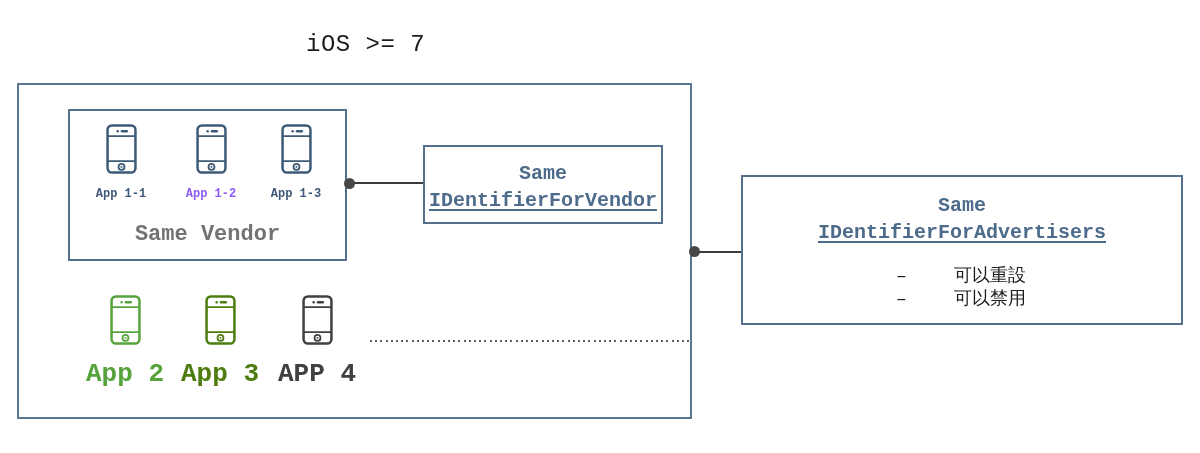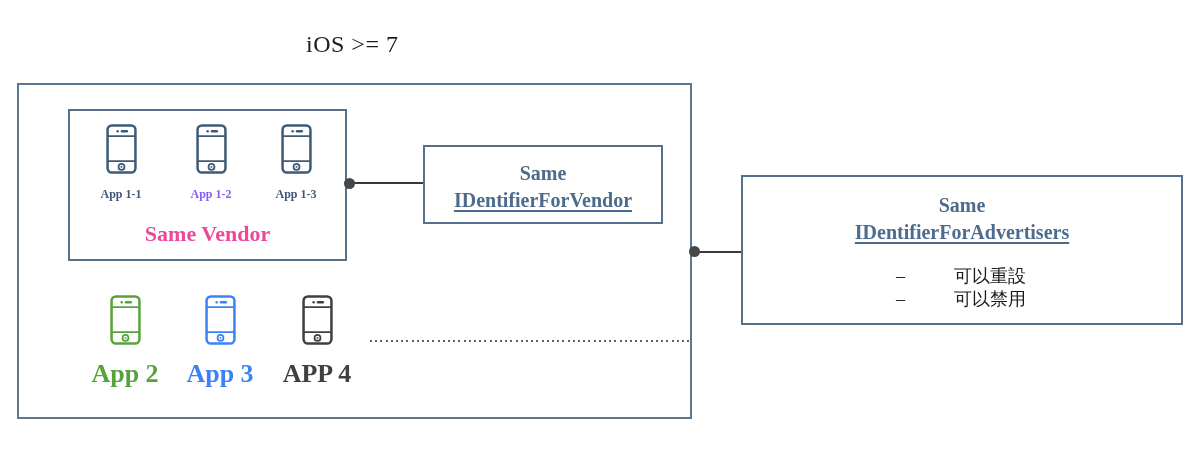--- a/index.html
+++ b/index.html
@@ -1,18 +1,18 @@
 <!DOCTYPE html>
 <html><head>
 <meta charset="utf-8">
 <style>
   html,body{margin:0;padding:0;background:#ffffff;}
   .canvas{
     position:relative;width:1200px;height:453px;background:#ffffff;overflow:hidden;
-    font-family:Liberation Serif, serif;
+    font-family:Liberation Mono, monospace;
   }
   .title{
     position:absolute;left:306px;top:31px;font-size:24px;color:#1c1c1c;letter-spacing:0.5px;
   }
   .outer-box{
     position:absolute;left:17px;top:83px;width:675px;height:336px;
     border:2px solid #5a7891;box-sizing:border-box;
   }
   .vendor-group{
     position:absolute;left:49px;top:24px;width:279px;height:152px;
@@ -95,37 +95,37 @@
           <circle cx="12" cy="7.6" r="1.3" fill="currentColor" stroke="none"></circle>
           <line x1="16.5" y1="7.6" x2="21.5" y2="7.6" stroke="currentColor" stroke-width="2.6" stroke-linecap="round"></line>
           <line x1="2" y1="12.6" x2="30" y2="12.6" stroke="currentColor" stroke-width="1.8"></line>
           <line x1="2" y1="38.6" x2="30" y2="38.6" stroke="currentColor" stroke-width="1.8"></line>
           <circle cx="16" cy="44.6" r="3.1" fill="none" stroke="currentColor" stroke-width="1.8"></circle>
           <circle cx="16" cy="44.6" r="1" fill="currentColor" stroke="none"></circle>
         </svg>
         <div class="app-label" style="color: rgb(64, 88, 122);">App 1-3</div>
       </div>
 
-      <div class="vendor-caption" style="color: #ec4899;">Same Vendor</div>
+      <div class="vendor-caption" style="color: #737373;">Same Vendor</div>
     </div>
 
     <div class="slot2 a2" style="color: rgb(86, 163, 60);">
       <svg class="phone" width="31" height="50" viewBox="0 0 32 52">
         <rect x="1.5" y="1.5" width="29" height="49" rx="4.5" fill="none" stroke="currentColor" stroke-width="2.6"></rect>
         <circle cx="12" cy="7.6" r="1.3" fill="currentColor" stroke="none"></circle>
         <line x1="16.5" y1="7.6" x2="21.5" y2="7.6" stroke="currentColor" stroke-width="2.6" stroke-linecap="round"></line>
         <line x1="2" y1="12.6" x2="30" y2="12.6" stroke="currentColor" stroke-width="1.8"></line>
         <line x1="2" y1="38.6" x2="30" y2="38.6" stroke="currentColor" stroke-width="1.8"></line>
         <circle cx="16" cy="44.6" r="3.1" fill="none" stroke="currentColor" stroke-width="1.8"></circle>
         <circle cx="16" cy="44.6" r="1" fill="currentColor" stroke="none"></circle>
       </svg>
       <div class="app-label">App 2</div>
     </div>
 
-    <div class="slot2 a3" style="color: #3b82f6;">
+    <div class="slot2 a3" style="color: #4d7c0f;">
       <svg class="phone" width="31" height="50" viewBox="0 0 32 52">
         <rect x="1.5" y="1.5" width="29" height="49" rx="4.5" fill="none" stroke="currentColor" stroke-width="2.6"></rect>
         <circle cx="12" cy="7.6" r="1.3" fill="currentColor" stroke="none"></circle>
         <line x1="16.5" y1="7.6" x2="21.5" y2="7.6" stroke="currentColor" stroke-width="2.6" stroke-linecap="round"></line>
         <line x1="2" y1="12.6" x2="30" y2="12.6" stroke="currentColor" stroke-width="1.8"></line>
         <line x1="2" y1="38.6" x2="30" y2="38.6" stroke="currentColor" stroke-width="1.8"></line>
         <circle cx="16" cy="44.6" r="3.1" fill="none" stroke="currentColor" stroke-width="1.8"></circle>
         <circle cx="16" cy="44.6" r="1" fill="currentColor" stroke="none"></circle>
       </svg>
       <div class="app-label">App 3</div>

